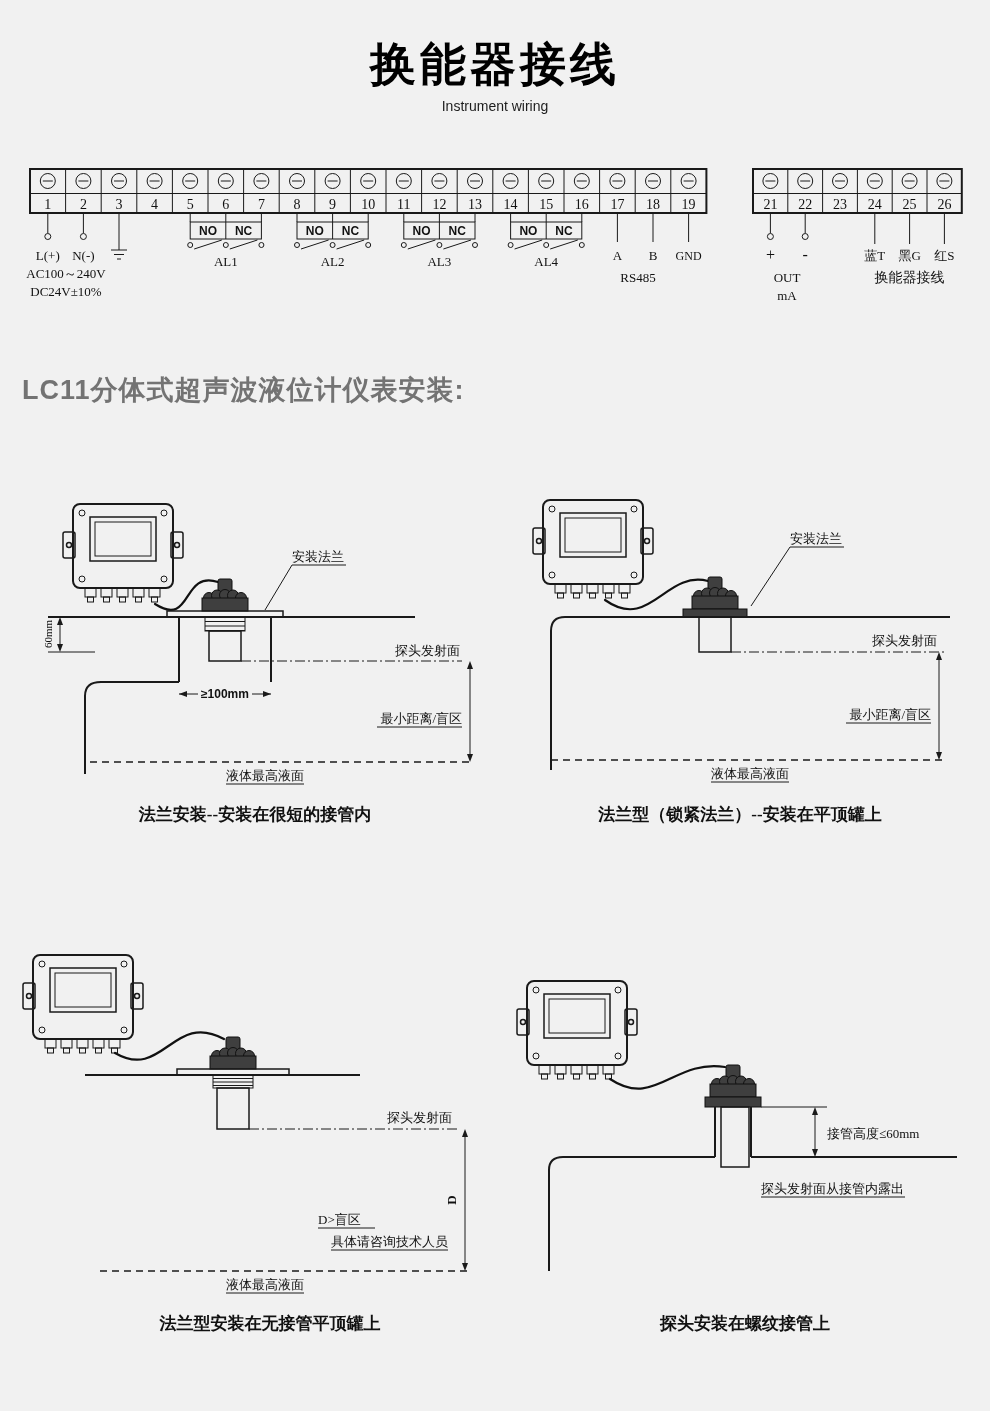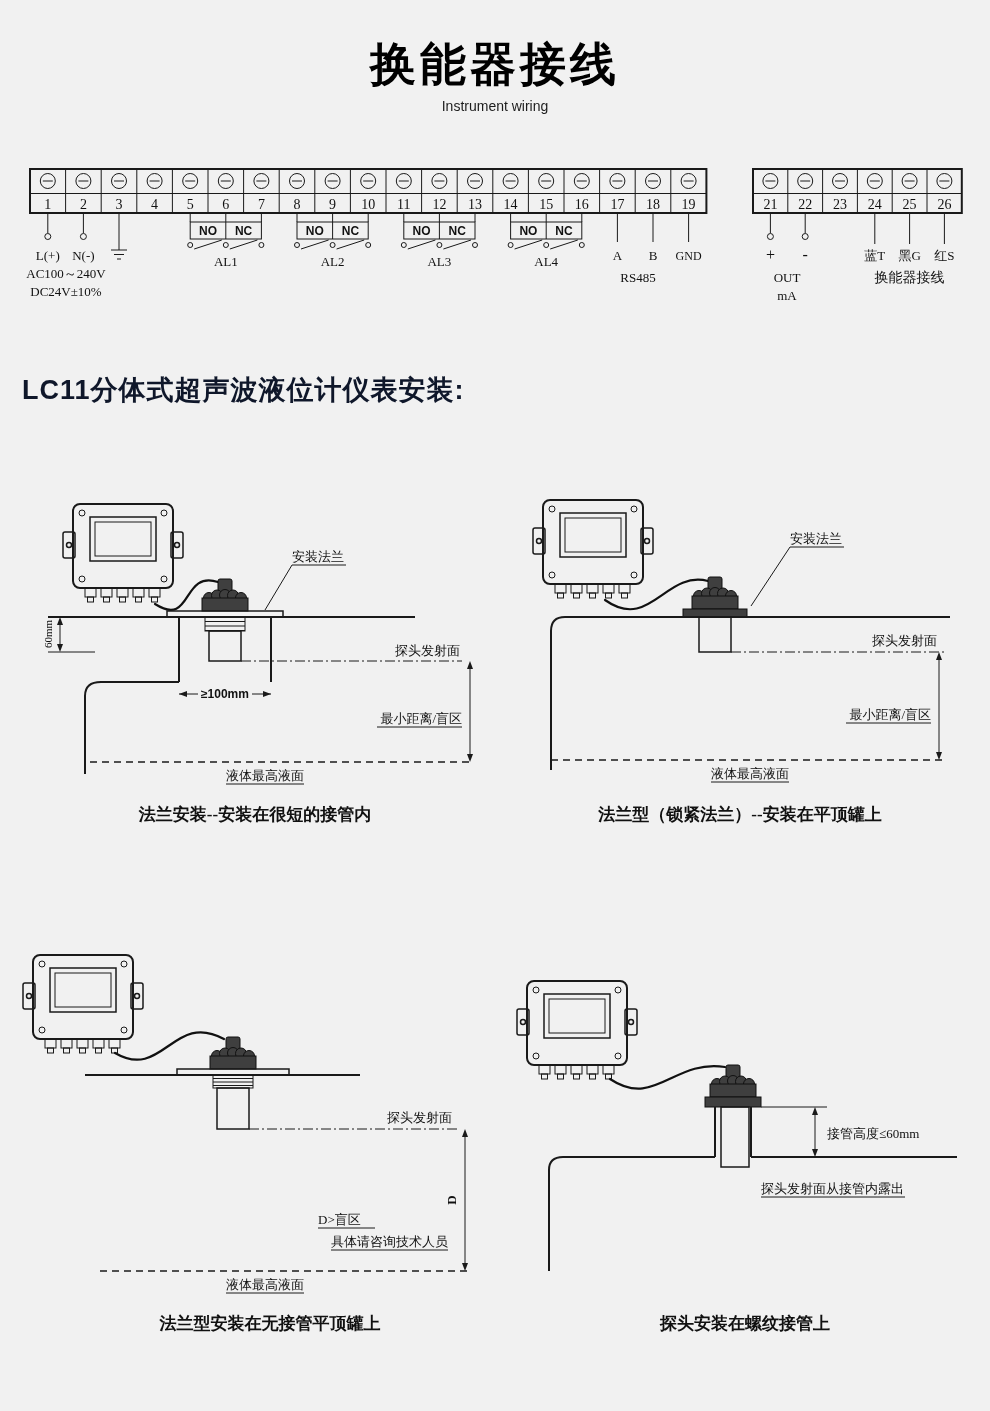--- a/index.html
+++ b/index.html
@@ -4,21 +4,21 @@
 <style>
   *{margin:0;padding:0;box-sizing:border-box}
   html,body{background:#e9e9e9}
   .page{width:990px;height:1411px;margin:0 auto;background:#f1f1f1;color:#111;
         font-family:"Liberation Sans",sans-serif;overflow:hidden;position:relative}
   .hdr{text-align:center;padding-top:34px}
   .title{font-size:46px;font-weight:900;letter-spacing:4px;color:#000;
          font-family:"Liberation Sans",sans-serif}
   .subtitle{font-size:14px;color:#1c1c1c;margin-top:2px}
   .wiring{display:block;margin:50px 0 0 0}
-  .sec-heading{font-size:27px;font-weight:bold;letter-spacing:1px;margin:58px 0 0 22px;color:#0f172a}
+  .sec-heading{font-size:27px;font-weight:bold;letter-spacing:1px;margin:58px 0 0 22px;color:#737373}
   .grid{display:grid;grid-template-columns:490px 500px;row-gap:92px;margin-top:74px;padding-left:15px}
   svg text{font-family:"Liberation Serif",serif;fill:#111}
   svg .sans{font-family:"Liberation Sans",sans-serif}
   .thin{stroke:#1a1a1a;stroke-width:1;fill:none}
   .t13{stroke:#1a1a1a;stroke-width:1.3;fill:none}
   .med{stroke:#1a1a1a;stroke-width:2;fill:none}
   .ln{fill:none;stroke:#1a1a1a;stroke-width:1.5}
   .dk{fill:#3f3f3f;stroke:#111;stroke-width:1}
   .arr{fill:#1a1a1a;stroke:none}
   .cable{fill:none;stroke:#111;stroke-width:2.2;stroke-linecap:round}

